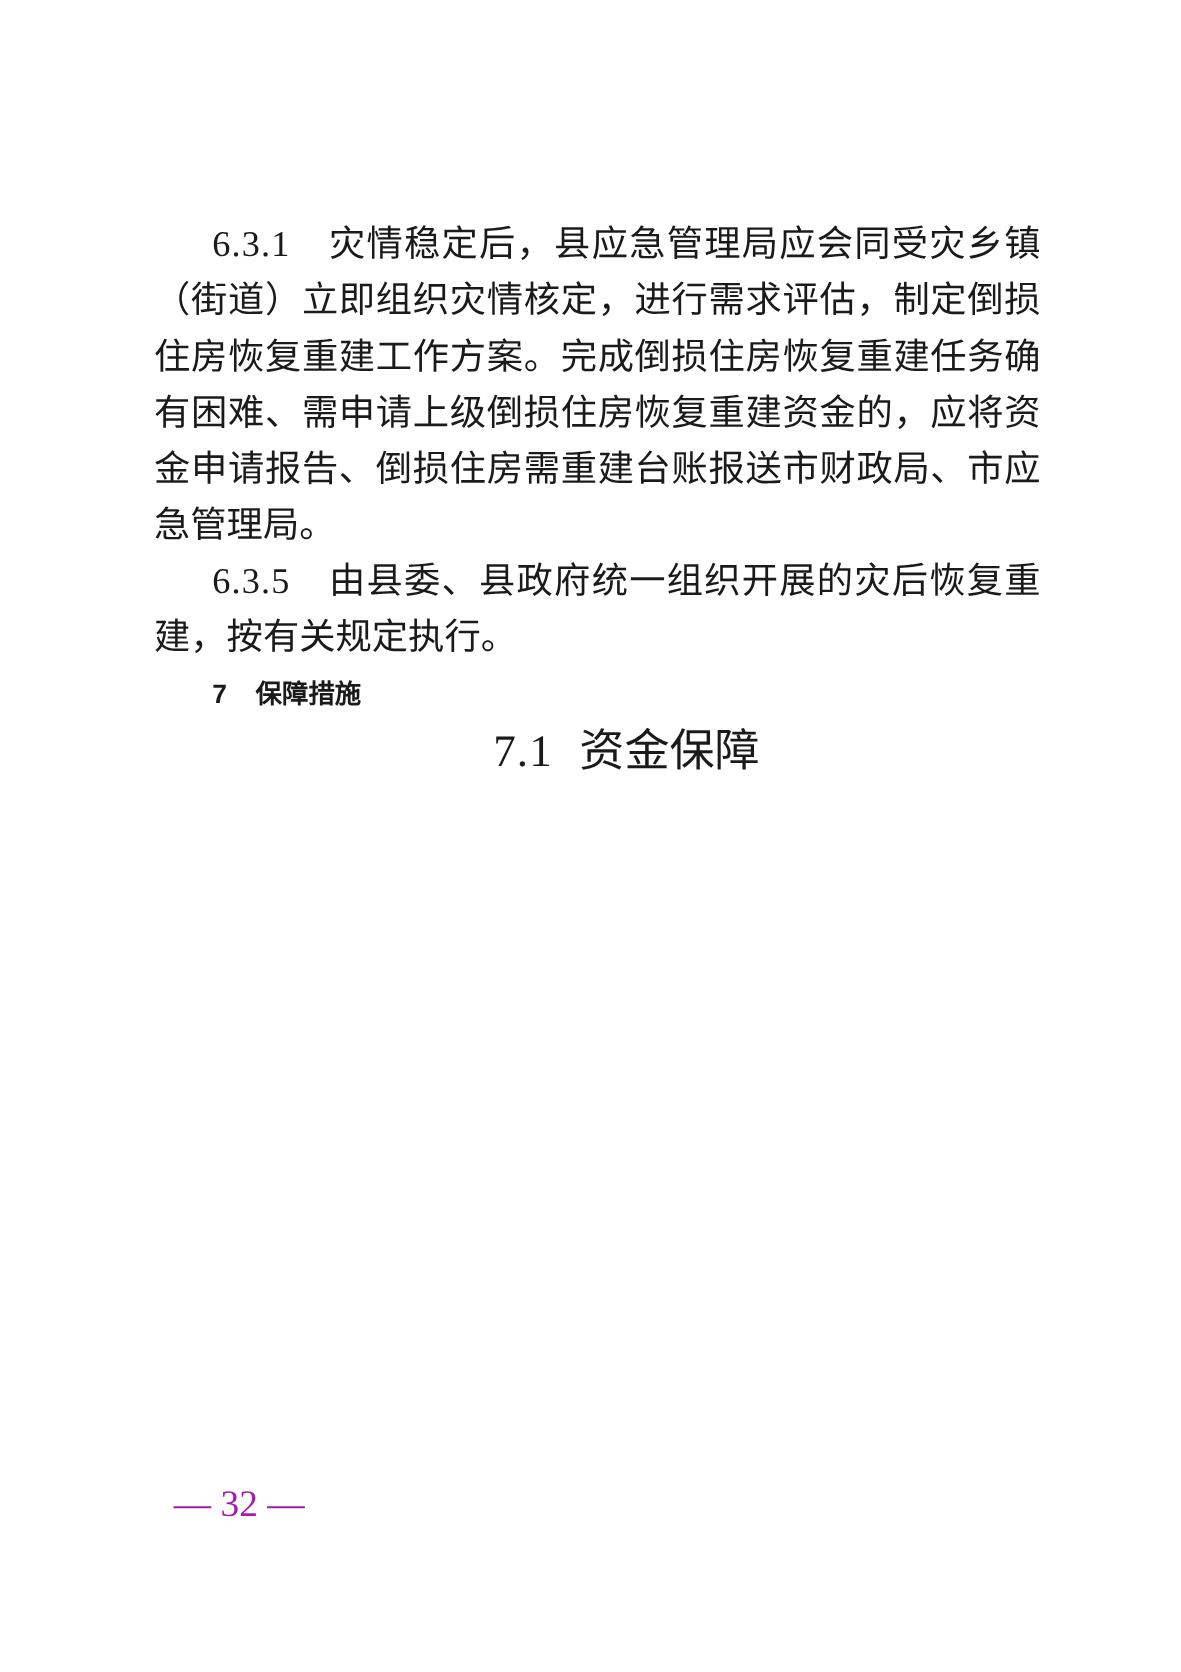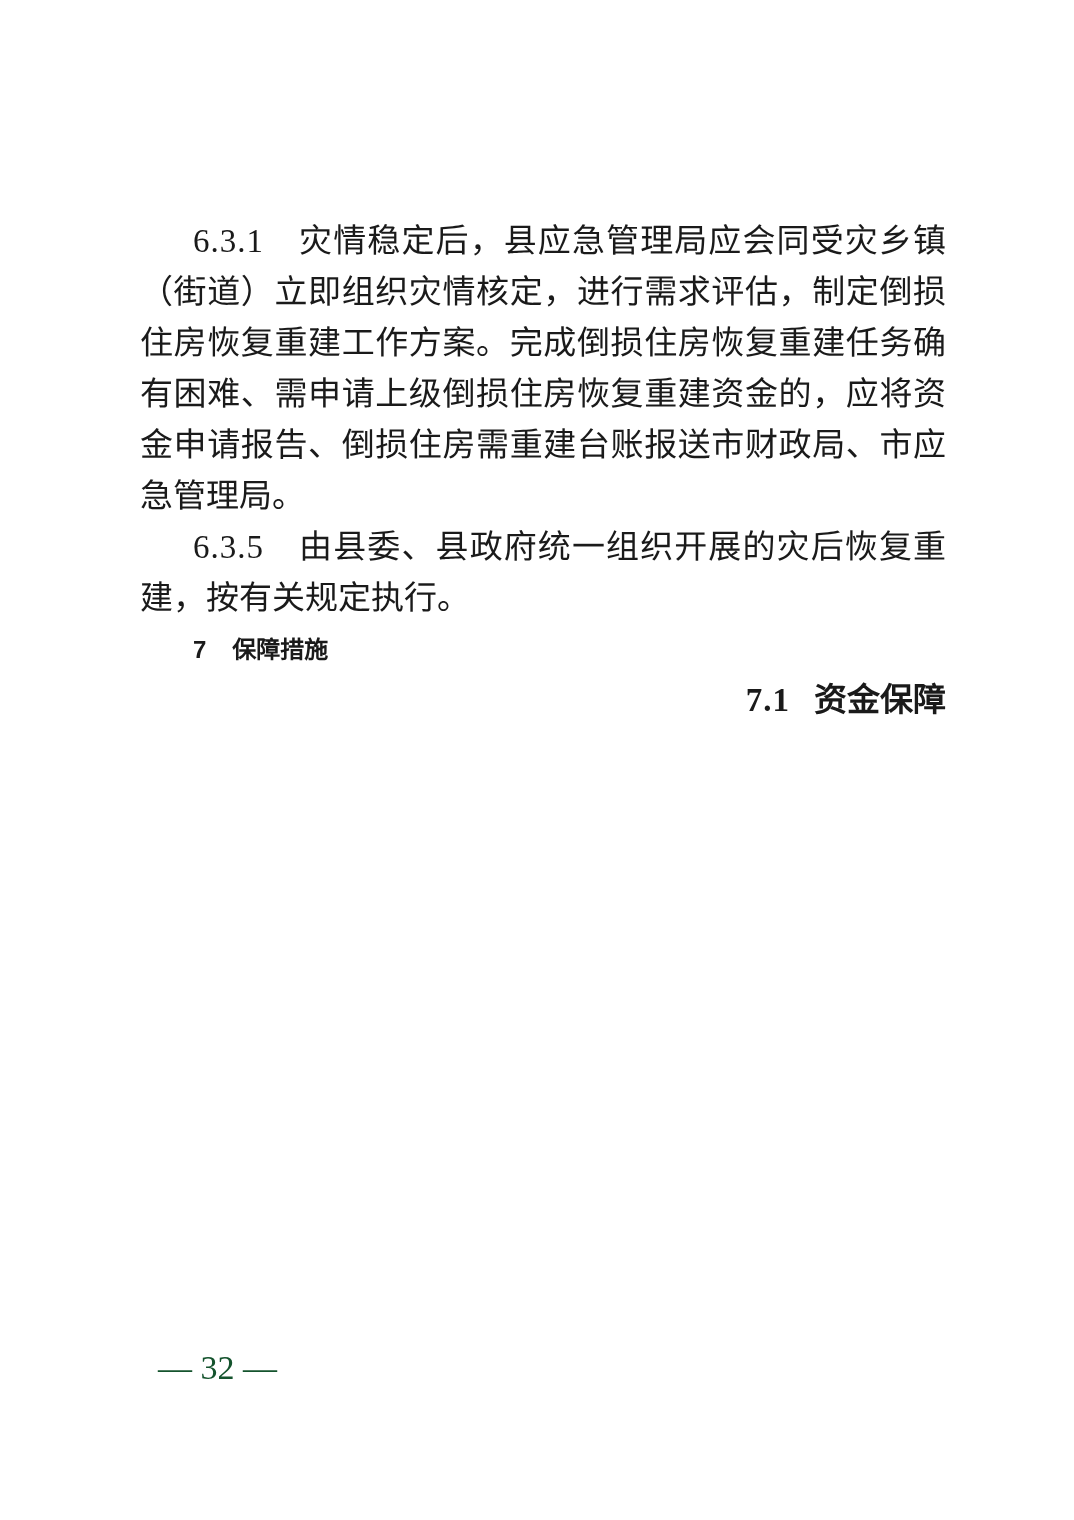--- a/index.html
+++ b/index.html
@@ -12,21 +12,21 @@
     width: 1074px;
     height: 1520px;
     background: #ffffff;
     color: #1a1a1a;
     font-family: "Liberation Serif", serif;
     overflow: hidden;
   }
   .text-block {
     position: absolute;
     left: 140px;
-    top: 216px;
+    top: 198px;
     width: 806px;
     font-size: 33px;
     line-height: 51px;
     text-align: justify;
   }
   .body-para {
     margin: 0;
     text-indent: 53px;
   }
   .para-number {
@@ -41,36 +41,36 @@
     font-size: 24px;
     line-height: 51px;
     text-align: left;
   }
   .heading-1 .heading-number {
     margin-right: 26px;
   }
   .heading-2 {
     margin: 0;
     text-indent: 53px;
-    font-size: 33px;
+    font-size: 41px;
     line-height: 51px;
-    font-weight: bold;
-    text-align: right;
+    font-weight: normal;
+    text-align: center;
   }
   .heading-2 .heading-number {
     margin-right: 24px;
     letter-spacing: 1px;
   }
   .page-footer {
     position: absolute;
     left: 158px;
     top: 1348px;
     font-size: 34px;
     line-height: 40px;
-    color: #14532d;
+    color: #a21caf;
   }
 </style>
 </head>
 <body>
 
 <div class="page">
 
   <div class="text-block">
 
     <p class="body-para"><span class="para-number">6.3.1</span><span>灾情稳定后，县应急管理局应会同受灾乡镇（街道）立即组织灾情核定，进行需求评估，制定倒损住房恢复重建工作方案。完成倒损住房恢复重建任务确有困难、需申请上级倒损住房恢复重建资金的，应将资金申请报告、倒损住房需重建台账报送市财政局、市应急管理局。</span></p>

